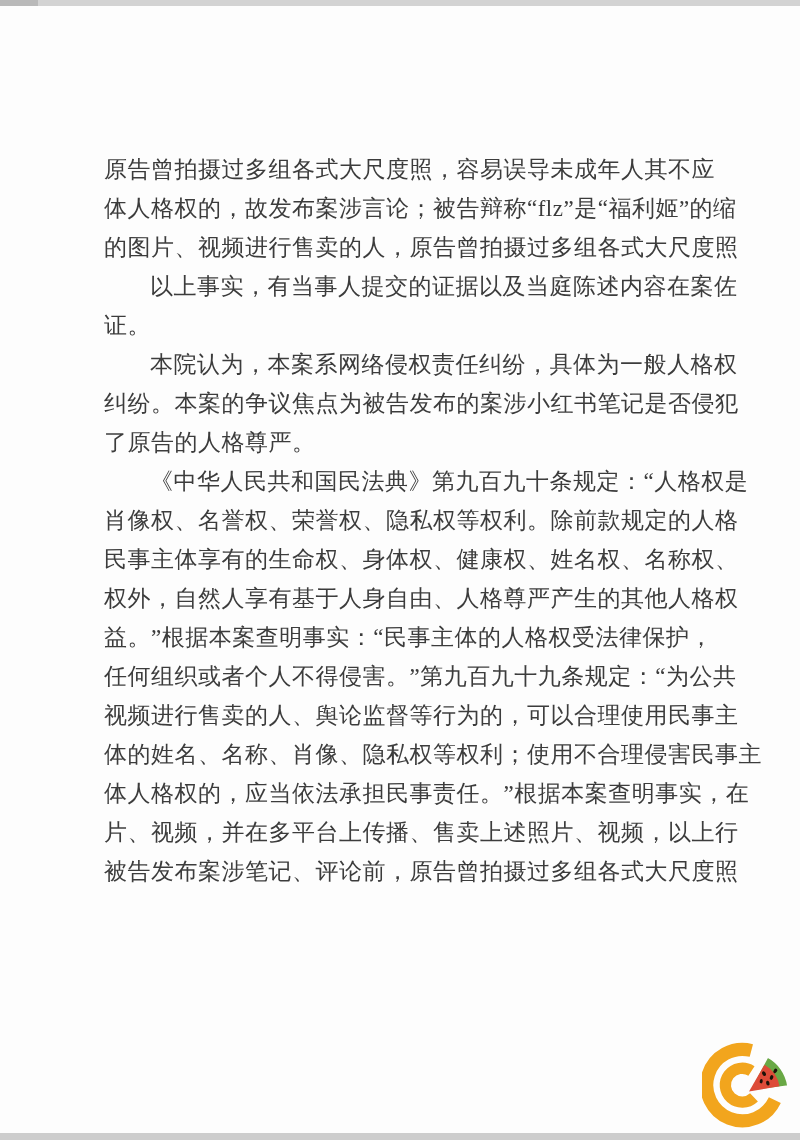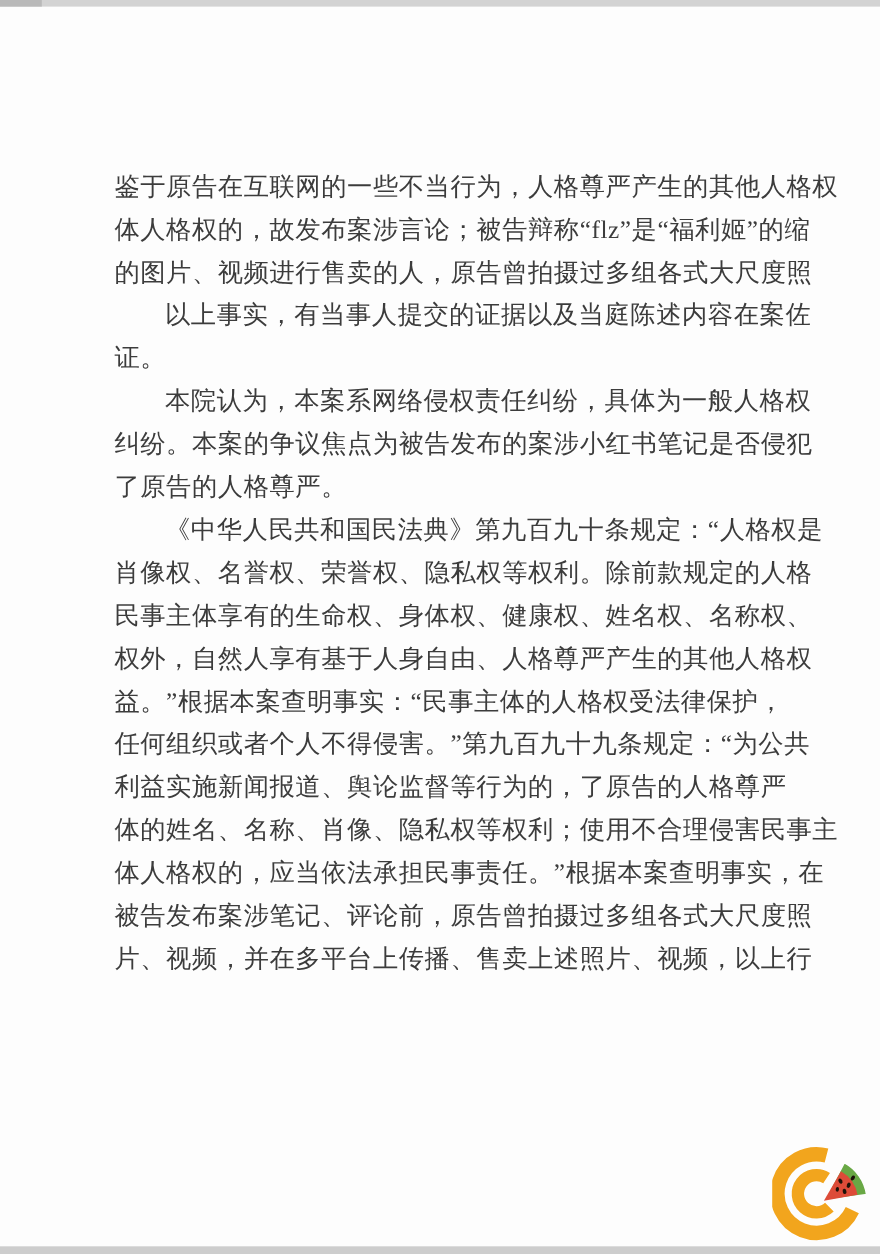--- a/index.html
+++ b/index.html
@@ -60,39 +60,39 @@
 </style>
 </head>
 <body>
 
 <div class="top-bar">
     <span class="dark-cap"></span>
   </div>
 <div class="bottom-bar"></div>
 
 <div class="doc-text">
-  <div class="dline">鉴于原告在互联网的一些不当行为，人格尊严产生的其他人格权</div>
+  <div class="dline">原告曾拍摄过多组各式大尺度照，容易误导未成年人其不应</div>
   <div class="dline">体人格权的，故发布案涉言论；被告辩称“flz”是“福利姬”的缩</div>
   <div class="dline">的图片、视频进行售卖的人，原告曾拍摄过多组各式大尺度照</div>
   <div class="dline indent">以上事实，有当事人提交的证据以及当庭陈述内容在案佐</div>
   <div class="dline short">证。</div>
   <div class="dline indent">本院认为，本案系网络侵权责任纠纷，具体为一般人格权</div>
   <div class="dline">纠纷。本案的争议焦点为被告发布的案涉小红书笔记是否侵犯</div>
   <div class="dline short">了原告的人格尊严。</div>
   <div class="dline indent">《中华人民共和国民法典》第九百九十条规定：“人格权是</div>
   <div class="dline">肖像权、名誉权、荣誉权、隐私权等权利。除前款规定的人格</div>
   <div class="dline">民事主体享有的生命权、身体权、健康权、姓名权、名称权、</div>
   <div class="dline">权外，自然人享有基于人身自由、人格尊严产生的其他人格权</div>
   <div class="dline">益。”根据本案查明事实：“民事主体的人格权受法律保护，</div>
   <div class="dline">任何组织或者个人不得侵害。”第九百九十九条规定：“为公共</div>
-  <div class="dline">利益实施新闻报道、舆论监督等行为的，了原告的人格尊严</div>
+  <div class="dline">视频进行售卖的人、舆论监督等行为的，可以合理使用民事主</div>
   <div class="dline">体的姓名、名称、肖像、隐私权等权利；使用不合理侵害民事主</div>
   <div class="dline">体人格权的，应当依法承担民事责任。”根据本案查明事实，在</div>
+  <div class="dline">片、视频，并在多平台上传播、售卖上述照片、视频，以上行</div>
   <div class="dline">被告发布案涉笔记、评论前，原告曾拍摄过多组各式大尺度照</div>
-  <div class="dline">片、视频，并在多平台上传播、售卖上述照片、视频，以上行</div>
 </div>
 
 <div class="watermark">
   <svg class="wm-logo" width="94" height="104" viewBox="0 0 100 110" aria-hidden="true">
 
     <path d="M 52.5 18.3 A 38 38 0 1 0 77.5 71.1" fill="none" stroke="#F2A51D" stroke-width="14"></path>
 
     <path d="M 52.6 40.1 A 18 18 0 1 0 55.3 68.2" fill="none" stroke="#F2A51D" stroke-width="12"></path>
 
     <path d="M 50 62 L 69.7 24.9 A 42 42 0 0 1 91.6 56.2 Z" fill="#69A845" stroke="#fdfdfd" stroke-width="2"></path>

